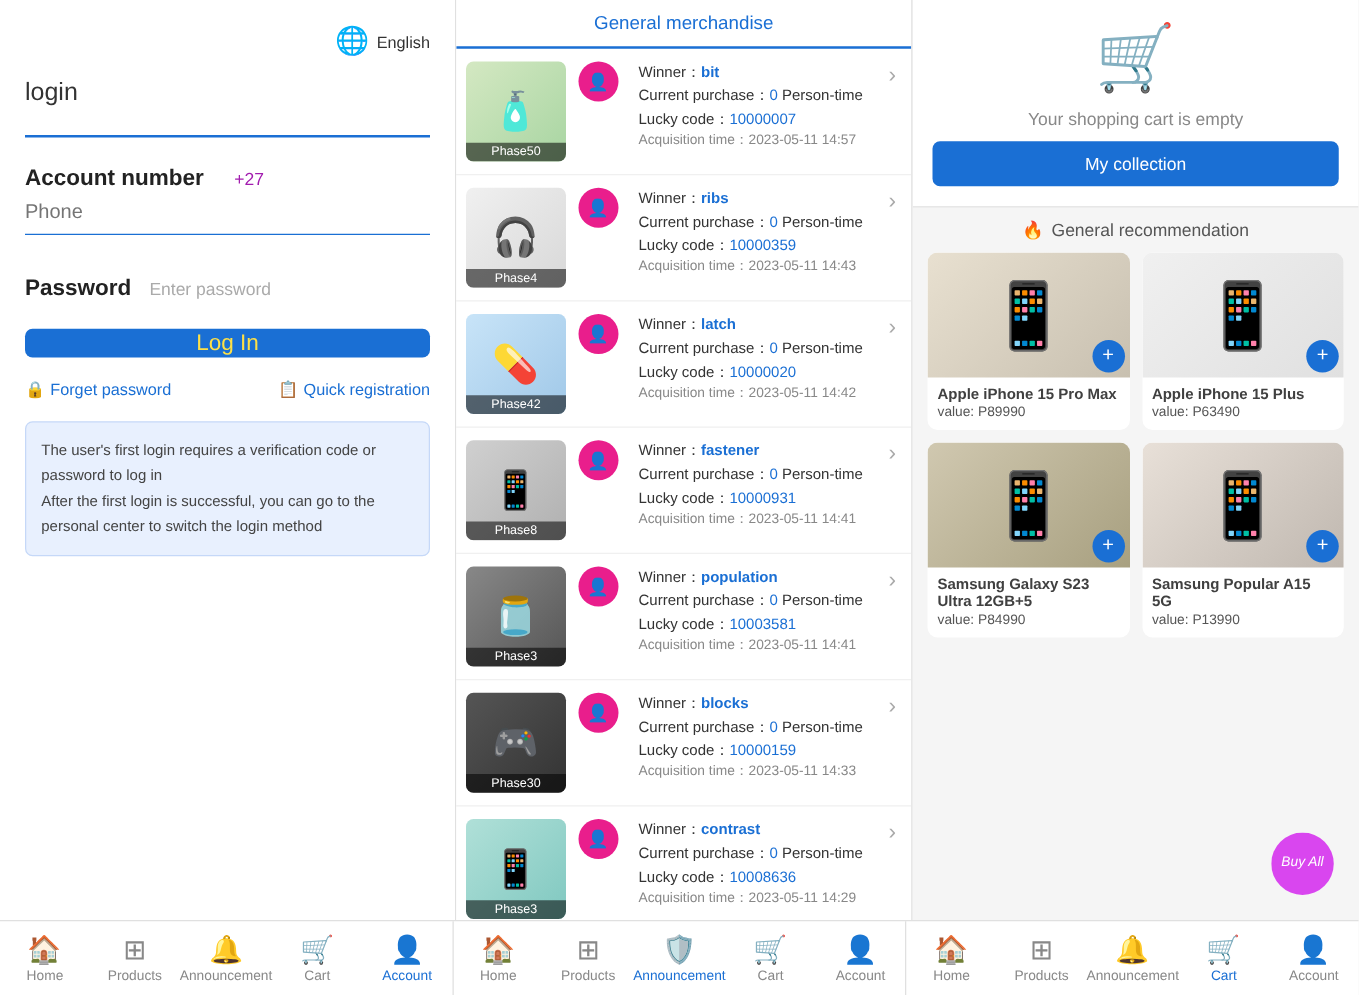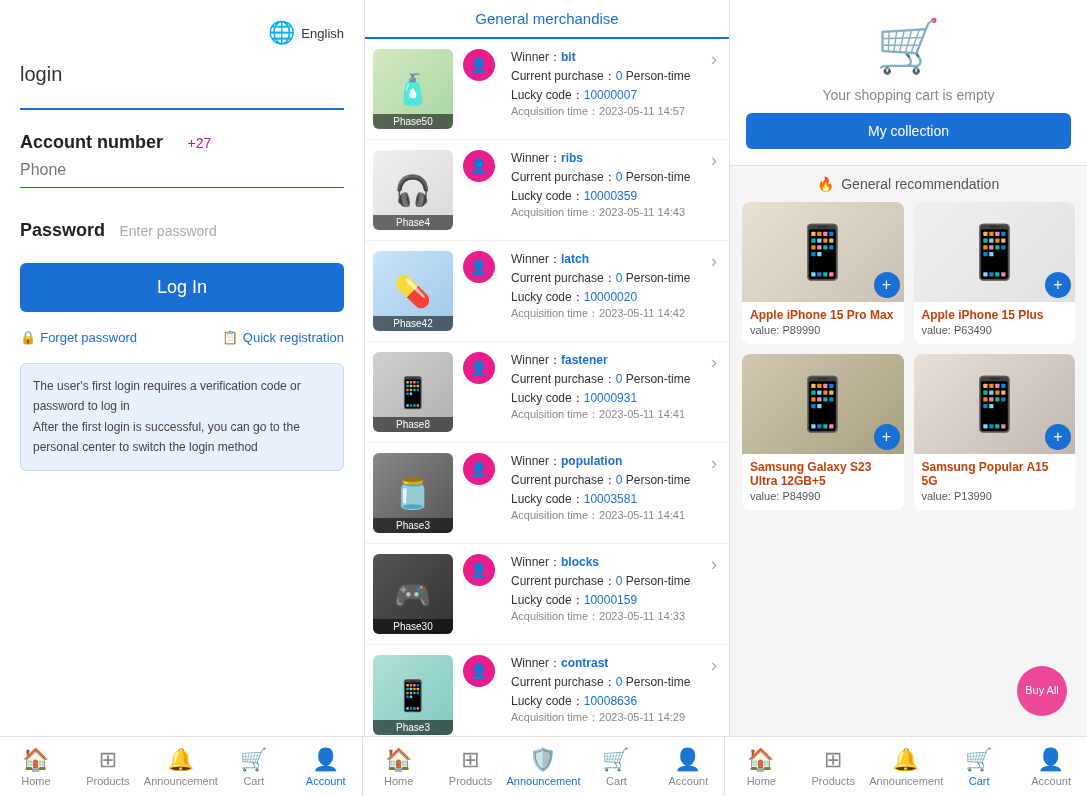--- a/index.html
+++ b/index.html
@@ -13,21 +13,21 @@
     .globe-icon { font-size: 22px; color: #1a6fd4; }
     .login-title { font-size: 20px; color: #333; font-weight: 400; margin-bottom: 8px; }
     .form-section { border-bottom: 1px solid #1a6fd4; padding-bottom: 8px; }
     .account-label { font-size: 18px; font-weight: 600; color: #222; }
     .country-code { font-size: 14px; color: #a21caf; margin-left: 20px; }
     .phone-input { font-size: 16px; color: #aaa; margin-top: 8px; border: none; outline: none; width: 100%; }
     .divider-blue { height: 2px; background: #1a6fd4; margin: 2px 0 10px 0; }
     .password-section { margin-top: 20px; }
     .password-label { font-size: 18px; font-weight: 600; color: #222; }
     .password-input { font-size: 14px; color: #aaa; margin-left: 10px; }
-    .login-btn { background: #1a6fd4; color: #ffffff; border: none; border-radius: 6px; padding: 14px; font-size: 18px; cursor: pointer; width: 100%; margin-top: 10px; }
+    .login-btn { background: #1a6fd4; color: #fde047; border: none; border-radius: 6px; padding: 1px; font-size: 18px; cursor: pointer; width: 100%; margin-top: 10px; }
     .form-links { display: flex; justify-content: space-between; align-items: center; font-size: 13px; color: #1a6fd4; margin-top: 6px; }
     .form-links span { display: flex; align-items: center; gap: 4px; cursor: pointer; }
     .info-box { background: #e8f0fe; border: 1px solid #c5d8f8; border-radius: 6px; padding: 12px; font-size: 12px; color: #444; line-height: 1.7; margin-top: 6px; }
 
     
     .middle-panel { width: 365px; background: #fff; border-right: 1px solid #e0e0e0; display: flex; flex-direction: column; overflow: hidden; }
     .middle-header { text-align: center; padding: 10px; border-bottom: 2px solid #1a6fd4; color: #1a6fd4; font-size: 15px; font-weight: 500; }
     .product-list { flex: 1; overflow-y: auto; }
     .product-item { display: flex; align-items: flex-start; padding: 10px 8px; border-bottom: 1px solid #f0f0f0; gap: 10px; }
     .product-img { width: 80px; height: 80px; background: #e0e0e0; border-radius: 6px; position: relative; flex-shrink: 0; display: flex; align-items: center; justify-content: center; overflow: hidden; }
@@ -62,24 +62,24 @@
     .popular-header { display: flex; align-items: center; justify-content: center; gap: 6px; font-size: 14px; color: #555; margin-bottom: 10px; }
     .fire-icon { color: #e44; }
     .products-grid { display: grid; grid-template-columns: 1fr 1fr; gap: 10px; }
     .product-card { background: #fff; border-radius: 8px; overflow: hidden; cursor: pointer; }
     .product-card-img { height: 100px; position: relative; display: flex; align-items: center; justify-content: center; }
     .product-card-img.iphone-pro { background: linear-gradient(135deg, #e8e0d0, #c8c0b0); }
     .product-card-img.iphone-plus { background: linear-gradient(135deg, #f0f0f0, #e0e0e0); }
     .product-card-img.samsung-s23 { background: linear-gradient(135deg, #d0c8b0, #a8a080); }
     .product-card-img.samsung-a15 { background: linear-gradient(135deg, #e8e0d8, #c0b8b0); }
     .product-card-info { padding: 6px 8px; }
-    .product-card-name { font-size: 12px; font-weight: 600; color: #c2410c; margin-bottom: 2px; }
+    .product-card-name { font-size: 12px; font-weight: 600; color: #404040; margin-bottom: 2px; }
     .product-card-value { font-size: 11px; color: #555; margin-bottom: 2px; }
     .add-to-cart-btn { position: absolute; bottom: 4px; right: 4px; width: 26px; height: 26px; border-radius: 50%; background: #1a6fd4; color: #fff; border: none; font-size: 16px; cursor: pointer; display: flex; align-items: center; justify-content: center; }
-    .buy-all-btn { position: absolute; bottom: 10px; right: 10px; width: 50px; height: 50px; border-radius: 50%; background: #ec4899; color: #fff; border: none; font-size: 11px; cursor: pointer; display: flex; align-items: center; justify-content: center; text-align: center; line-height: 1.2; }
+    .buy-all-btn { position: absolute; bottom: 10px; right: 10px; width: 50px; height: 50px; border-radius: 50%; background: #d946ef; color: #fff; border: none; font-size: 11px; cursor: pointer; display: flex; align-items: center; justify-content: center; text-align: center; line-height: 1.2; font-style: italic; }
 
     
     .bottom-nav { display: flex; background: #fff; border-top: 1px solid #e0e0e0; height: 60px; }
     .nav-section { display: flex; flex: 1; }
     .nav-item { flex: 1; display: flex; flex-direction: column; align-items: center; justify-content: center; gap: 2px; cursor: pointer; font-size: 11px; color: #888; padding: 4px 0; }
     .nav-item.active { color: #1a6fd4; }
     .nav-icon { font-size: 22px; }
     .nav-divider { width: 1px; background: #e0e0e0; }
     .middle-panel-wrap { position: relative; overflow: hidden; }
 

